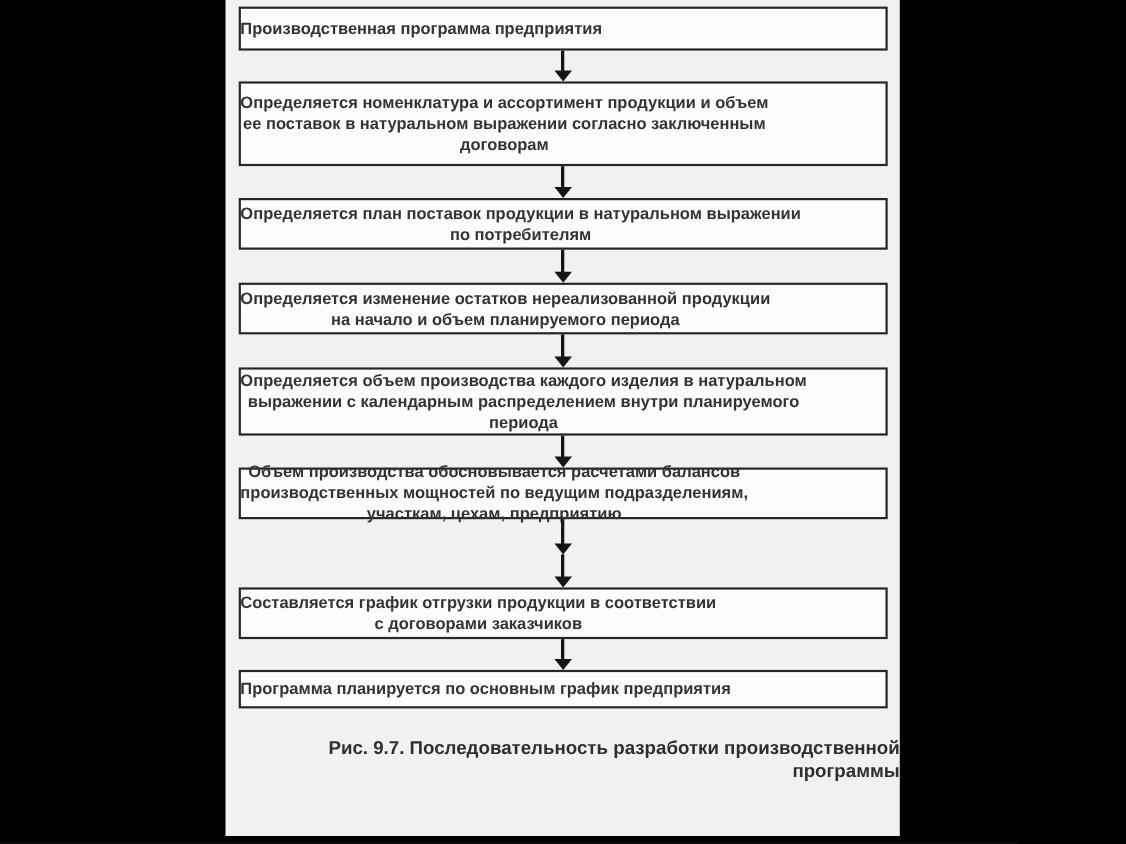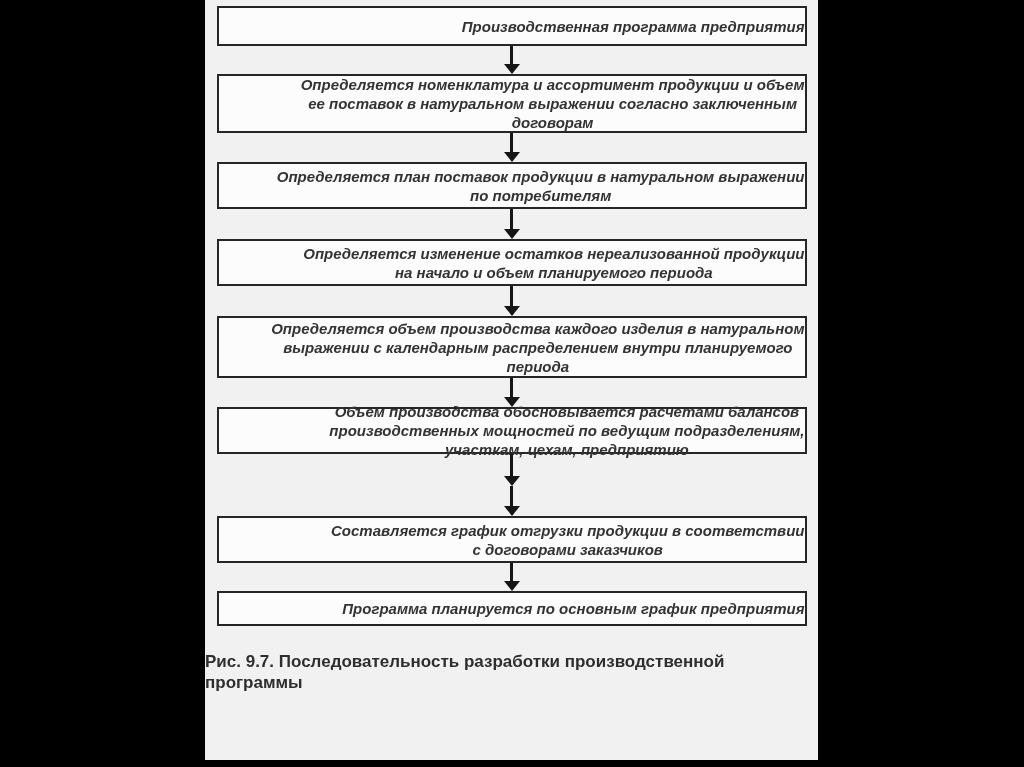--- a/index.html
+++ b/index.html
@@ -27,34 +27,33 @@
     flex-direction: column;
     align-items: center;
   }
   .box {
     box-sizing: border-box;
     width: 590px;
     background: #fcfcfc;
     border: 2px solid #262626;
     display: flex;
     align-items: center;
-    justify-content: flex-end;
-    font-style: italic;
+    justify-content: flex-start;
   }
   .box span {
     display: block;
     white-space: pre-line;
     text-align: center;
     font-size: 15px;
     font-weight: 700;
     line-height: 19px;
     color: #333;
   }
   .h40 { height: 40px; }
-  .h65 { height: 59px; }
+  .h65 { height: 77px; }
   .h47 { height: 47px; }
   .h62 { height: 62px; }
   .h61 { height: 47px; }
   .h35 { height: 35px; }
   .arrow {
     position: relative;
     width: 100%;
   }
   .g28 { height: 28px; }
   .g29 { height: 29px; }
@@ -72,21 +71,21 @@
     position: absolute;
     left: 50%; bottom: 0;
     margin-left: -8px;
     border-left: 8px solid transparent;
     border-right: 8px solid transparent;
     border-top: 10px solid #151515;
   }
   .caption {
     margin-top: 25px;
     width: 613px;
-    text-align: left;
+    text-align: right;
     white-space: pre-line;
     font-size: 17px;
     font-weight: 700;
     line-height: 21px;
     color: #2e2e2e;
   }
 </style>
 </head>
 <body>
 

